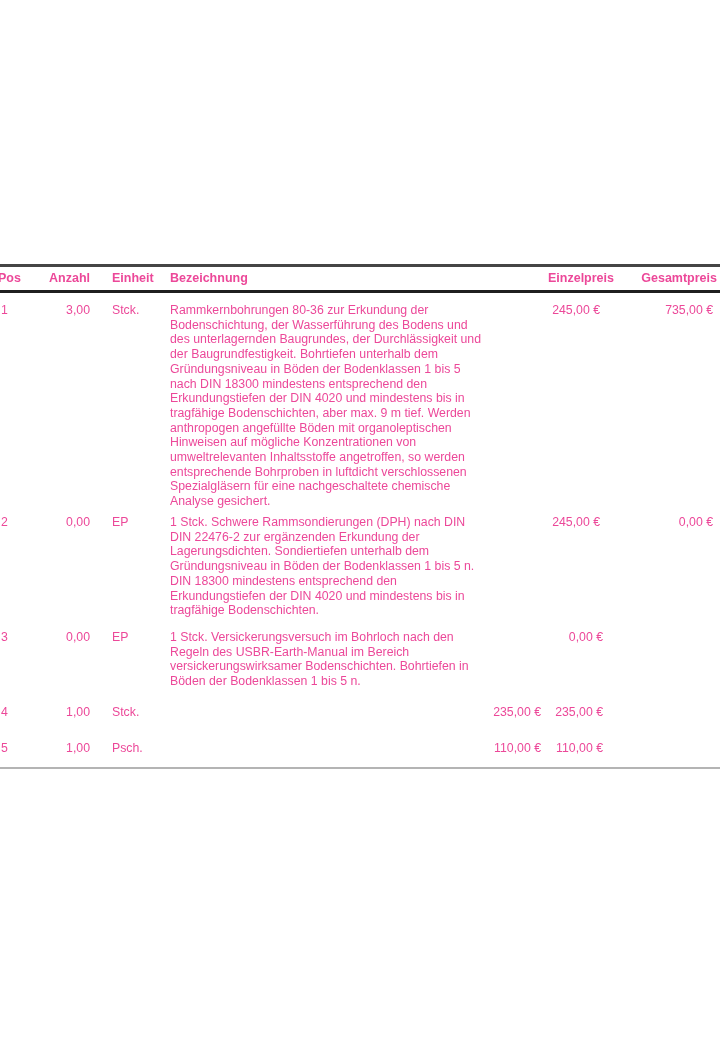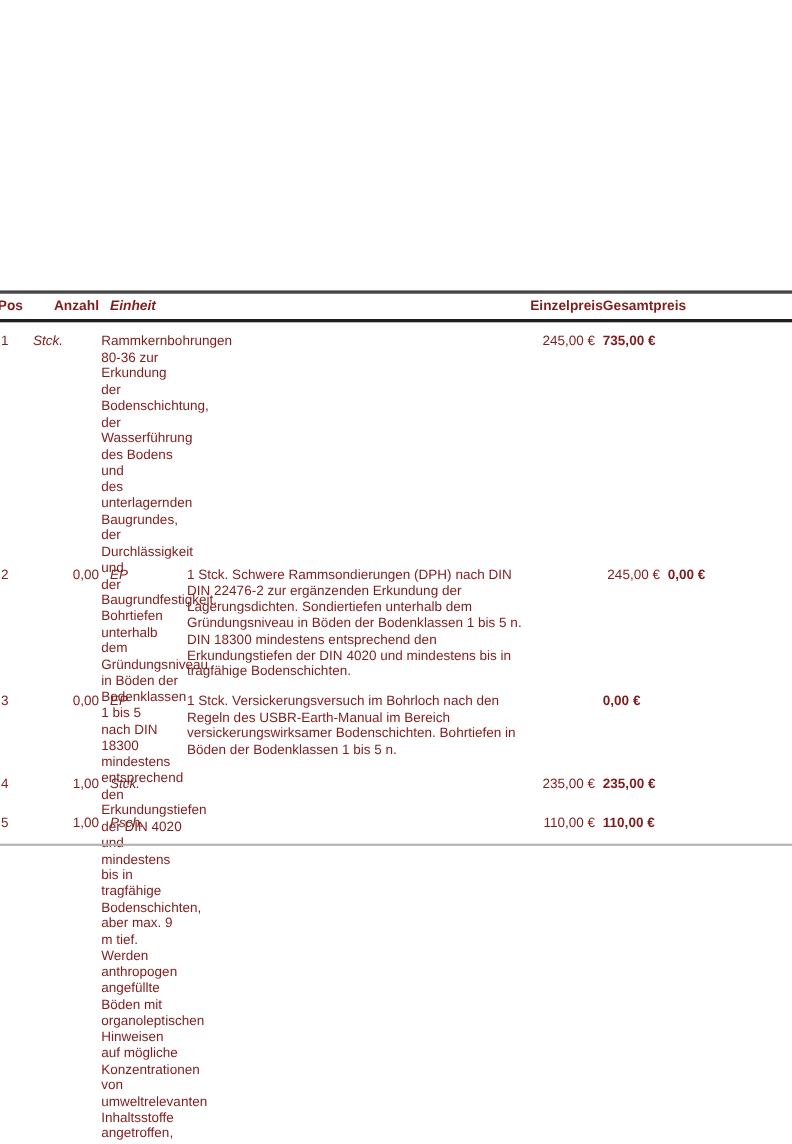--- a/index.html
+++ b/index.html
@@ -7,21 +7,21 @@
     padding: 0;
     background: #ffffff;
   }
   #page {
     position: relative;
     width: 720px;
     height: 1040px;
     background: #ffffff;
     overflow: hidden;
     font-family: "Liberation Sans", sans-serif;
-    color: #7f1d1d;
+    color: #ec4899;
   }
   .rule {
     position: absolute;
     left: 0;
     width: 720px;
   }
   .rule-top    { top: 264px; height: 3px; background: #454545; }
   .rule-mid    { top: 290px; height: 3px; background: #1f1f1f; }
   .rule-bottom { top: 767px; height: 2px; background: #b4b4b4; }
 
@@ -35,52 +35,54 @@
     line-height: 14.7px;
   }
   .thead {
     top: 271px;
     font-weight: bold;
     font-size: 12.5px;
   }
   .c-pos     { padding-left: 1px; }
   .thead .c-pos { margin-left: -3px; }
   .c-anzahl  { text-align: right; }
-  .c-einheit { padding-left: 10px; font-style: italic; }
+  .c-einheit { padding-left: 22px; }
   .c-desc    { padding-left: 2px; white-space: pre-line; }
   .c-einzel  { text-align: right; }
-  .c-gesamt  { text-align: left; }
+  .c-gesamt  { text-align: right; }
   .trow .c-einzel { padding-right: 7px; }
-  .trow .c-gesamt { padding-right: 4px; font-weight: bold; }
+  .trow .c-gesamt { padding-right: 4px; }
 
   .row-1 { top: 303px; }
   .row-2 { top: 515px; }
   .row-3 { top: 630px; }
   .row-4 { top: 705px; }
   .row-5 { top: 741px; }
 </style>
 </head>
 <body>
 
 <div id="page">
 
   <div class="rule rule-top"></div>
 
   <div class="tgrid thead">
     <div class="c-pos">Pos</div>
     <div class="c-anzahl">Anzahl</div>
     <div class="c-einheit">Einheit</div>
+    <div class="c-desc">Bezeichnung</div>
     <div class="c-einzel">Einzelpreis</div>
     <div class="c-gesamt">Gesamtpreis</div>
   </div>
 
   <div class="rule rule-mid"></div>
 
   <div class="tgrid trow row-1">
     <div class="c-pos">1</div>
+    <div class="c-anzahl">3,00</div>
     <div class="c-einheit">Stck.</div>
     <div class="c-desc">Rammkernbohrungen 80-36 zur Erkundung der
 Bodenschichtung, der Wasserführung des Bodens und
 des unterlagernden Baugrundes, der Durchlässigkeit und
 der Baugrundfestigkeit. Bohrtiefen unterhalb dem
 Gründungsniveau in Böden der Bodenklassen 1 bis 5
 nach DIN 18300 mindestens entsprechend den
 Erkundungstiefen der DIN 4020 und mindestens bis in
 tragfähige Bodenschichten, aber max. 9 m tief. Werden
 anthropogen angefüllte Böden mit organoleptischen

